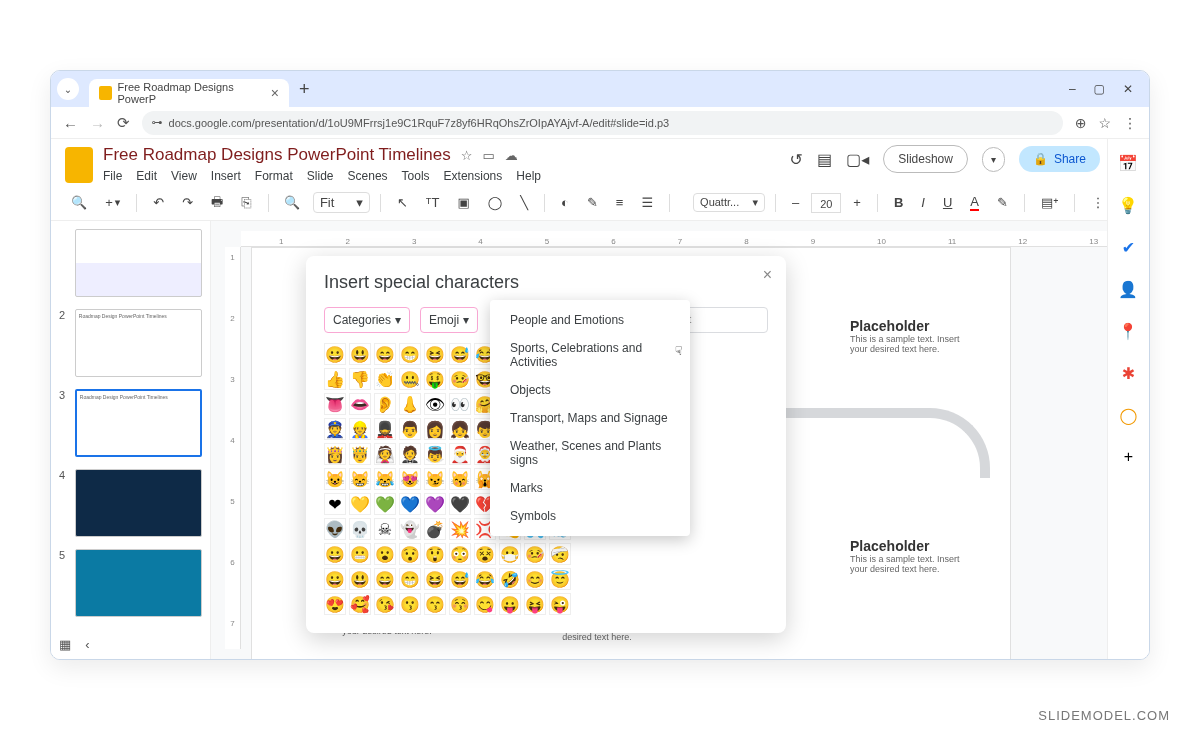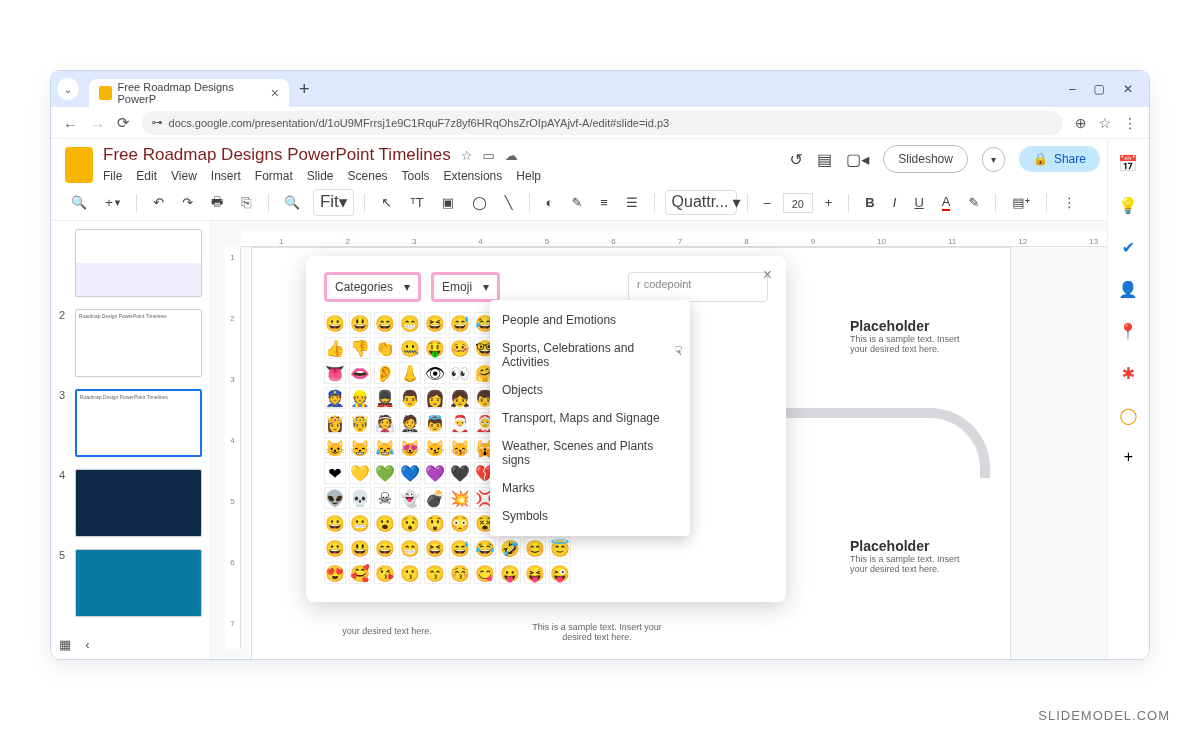--- a/index.html
+++ b/index.html
@@ -32,22 +32,22 @@
 .right-actions { display:flex; align-items:center; gap:14px; }
 .aicon { font-size:16px; color:#444; }
 .slideshow-btn { border:1px solid #bbb; border-radius:18px; padding:6px 14px; font-size:12px; color:#444; display:flex; align-items:center; }
 .dd-chip { border:1px solid #bbb; border-radius:18px; padding:6px 8px; font-size:10px; color:#444;}
 .share-btn { background:#c2e7ff; border-radius:18px; padding:6px 14px; font-size:12px; color:#0b57d0; display:flex; align-items:center; gap:6px;}
 .share-dd { background:#c2e7ff; border-radius:18px; padding:6px 8px; font-size:10px; color:#0b57d0;}
 
 .toolbar { height:36px; display:flex; align-items:center; gap:6px; padding:0 14px; border-bottom:1px solid #eee; font-size:12px; color:#444;}
 .toolbar .sep { width:1px; height:18px; background:#ddd; margin:0 4px;}
 .tbtn { padding:4px 6px; border-radius:4px; display:flex; align-items:center; gap:2px; font-size:13px;}
-.fitsel { border:1px solid #ddd; border-radius:4px; padding:2px 6px; font-size:17px; display:flex; gap:0;}
-.fontsel { border:1px solid #ddd; border-radius:4px; padding:2px 6px; font-size:16px; display:flex; gap:4px; width:72px;}
+.fitsel { border:1px solid #ddd; border-radius:4px; padding:2px 6px; font-size:13px; display:flex; gap:22px;}
+.fontsel { border:1px solid #ddd; border-radius:4px; padding:2px 6px; font-size:11px; display:flex; gap:4px; width:72px;margin-left:13px;}
 .numbox { border:1px solid #ddd; width:30px; height:20px; font-size:11px; text-align:center; line-height:20px;}
 .rightbar { position:absolute; right:0; top:68px; bottom:0; width:42px; background:#fff; border-left:1px solid #eee; display:flex; flex-direction:column; align-items:center; gap:22px; padding-top:14px; font-size:16px;}
 .rightbar .ri { width:20px; height:20px; display:flex; align-items:center; justify-content:center;}
 .workspace { flex:1; display:flex; position:relative; background:#f8f9fa; overflow:hidden;}
 .filmstrip { width:160px; background:#fff; border-right:1px solid #eee; padding:8px; overflow:hidden;}
 .thumb-row { display:flex; gap:6px; margin-bottom:12px;}
 .thumb-num { font-size:11px; color:#555; width:10px; }
 .thumb { width:130px; height:68px; border:1px solid #ccc; border-radius:2px; background:#fff; font-size:5px; color:#666; padding:3px; overflow:hidden;}
 .thumb.active { border:2px solid #1a73e8; }
 .canvas-area { flex:1; position:relative; padding:10px 40px 10px 30px;}
@@ -56,28 +56,28 @@
 .slide { position:absolute; left:40px; top:26px; width:760px; height:420px; background:#fff; border:1px solid #e0e0e0;}
 .ph { position:absolute; font-size:14px; color:#333; font-weight:700;}
 .phsub { font-size:9px; color:#666; font-weight:400; width:120px; display:block;}
 .road { position:absolute; right:20px; top:160px; width:300px; height:70px; border-top:10px solid #d6d8db; border-right:10px solid #d6d8db; border-radius:0 60px 0 0;}
 .bottom-bar { position:absolute; bottom:4px; left:8px; right:8px; height:22px; display:flex; align-items:center; justify-content:space-between; font-size:13px; color:#555;}
 
 .modal { position:absolute; left:306px; top:256px; width:480px; background:#fff; border-radius:8px; box-shadow:0 6px 24px rgba(0,0,0,0.18); padding:16px 18px 18px 18px; z-index:50;}
 .modal h2 { font-size:18px; font-weight:400; color:#3c4043; margin-bottom:14px;}
 .modal-close { position:absolute; right:14px; top:10px; font-size:16px; color:#888;}
 .mrow { display:flex; gap:10px; margin-bottom:10px;}
-.msel { border:3px solid #f9a8d4; border-radius:4px; padding:5px 8px; font-size:12px; color:#3c4043; display:flex; gap:11px; align-items:center;}
+.msel { border:1px solid #f9a8d4; border-radius:4px; padding:5px 8px; font-size:12px; color:#3c4043; display:flex; gap:4px; align-items:center;}
 .codepoint { border:1px solid #dadce0; border-radius:4px; padding:5px 8px; font-size:11px; color:#888; width:140px;}
 .emoji-grid { display:grid; grid-template-columns: repeat(10, 22px); grid-auto-rows:22px; gap:3px; margin-top:6px;}
 .emoji-grid span { font-size:16px; text-align:center; line-height:22px; border:1px solid #eee; cursor:default;}
 .search-box { border:1px dashed #bbb; border-radius:4px; height:170px; width:200px; position:absolute; left:560px; top:370px; display:flex; align-items:center; justify-content:center; font-size:14px; color:#888; z-index:30;}
 
 .ddmenu { position:absolute; left:490px; top:300px; width:200px; background:#fff; border-radius:4px; box-shadow:0 4px 16px rgba(0,0,0,0.22); padding:6px 0; z-index:60; font-size:12px; color:#3c4043;}
-.ddmenu div { padding:7px 12px; }
+.ddmenu div { padding:7px 20px; }
 .ddmenu div.hl { background:#eef0f1;}
 .cursor-hand { position:absolute; left:675px; top:344px; font-size:12px; z-index:70;}
 .watermark { position:absolute; right:30px; bottom:20px; font-size:13px; letter-spacing:1px; color:#777; font-weight:500;}
 .undertxt { position:absolute; font-size:9px; color:#666; text-align:center; width:130px;}
 .collapse-right { margin-left:auto; font-size:14px; color:#555;}
 </style>
 </head>
 <body>
 
 <div class="window">
@@ -286,20 +286,21 @@
     <div class="ri">📍</div>
     <div class="ri" style="color:#ea4335;">✱</div>
     <div class="ri" style="color:#f29900;">◯</div>
     <div class="ri">+</div>
   </div>
 
 </div>
 
 <div class="modal">
   <span class="modal-close">×</span>
+  <h2>Insert special characters</h2>
   <div class="mrow">
     <div class="msel">
         <span>Categories</span>
         <span>▾</span>
       </div>
     <div class="msel">
         <span>Emoji</span>
         <span>▾</span>
       </div>
     <div style="flex:1"></div>

